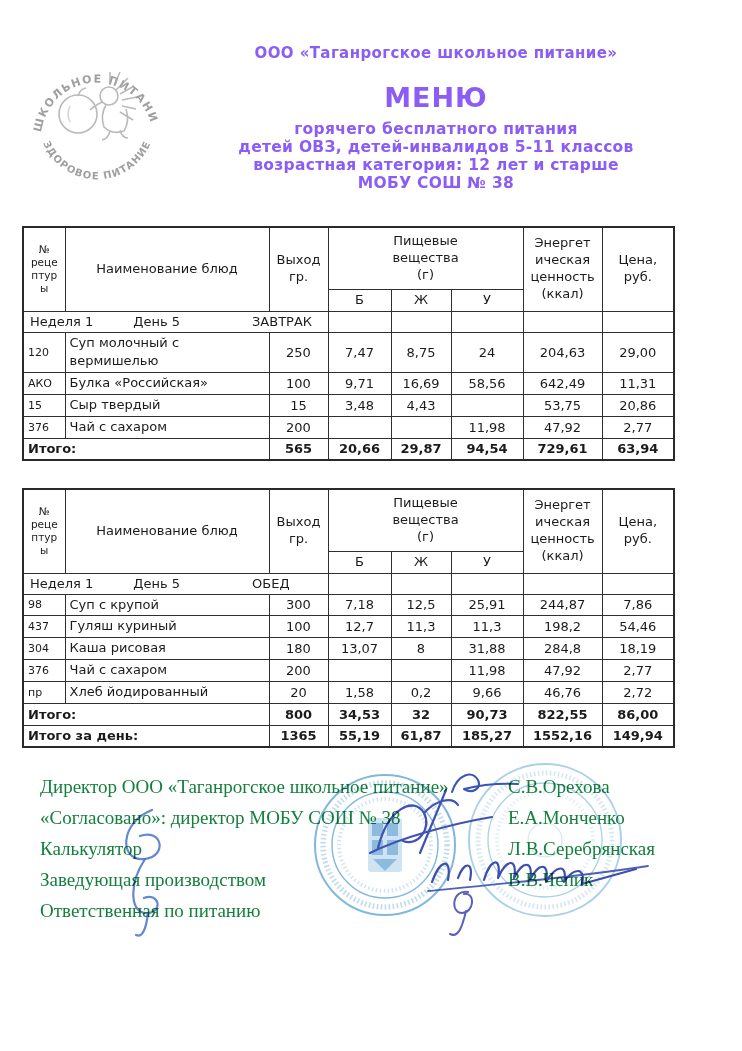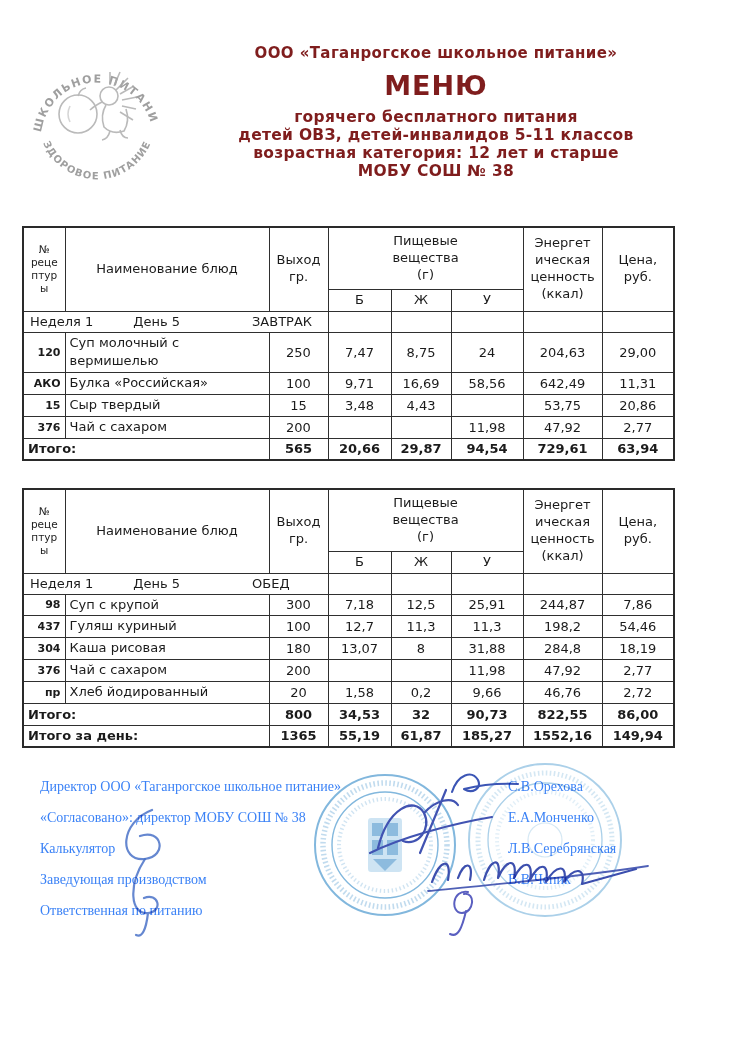--- a/index.html
+++ b/index.html
@@ -7,50 +7,50 @@
   .page {
     position:relative; width:742px; height:1051px; margin:0 auto;
     background:#ffffff; overflow:hidden; color:#1c1c1c;
     font-family:"DejaVu Sans", sans-serif;
   }
 
   
   .logo-stamp { position:absolute; left:26px; top:36px; width:142px; height:154px; opacity:.85; }
 
   
-  .doc-header { position:absolute; left:150px; top:44px; width:572px; text-align:center; color:#7f1d1d; }
+  .doc-header { position:absolute; left:150px; top:44px; width:572px; text-align:center; color:#8b5cf6; }
   .doc-header .org      { font-size:15px; font-weight:bold; letter-spacing:.4px; }
-  .doc-header .title    { font-size:27px; font-weight:bold; margin-top:8px; letter-spacing:1px; }
+  .doc-header .title    { font-size:27px; font-weight:bold; margin-top:20px; letter-spacing:1px; }
   .doc-header .sub      { font-size:15.5px; font-weight:bold; margin-top:7px; letter-spacing:.3px; }
   .doc-header .sub.tight{ margin-top:0;text-align:center; }
 
   
   table.menu { position:absolute; left:22px; width:651px; border-collapse:collapse; table-layout:fixed;
                font-size:13px; color:#1b1b1b; background:#fff; border:2px solid #2a2a2a; }
   #table-0 { top:226px; }
   #table-1 { top:488px; }
   table.menu th, table.menu td { border:1.4px solid #2f2f2f; padding:1px 4px; vertical-align:middle; }
   thead th { font-weight:normal; text-align:center; white-space:pre-line; line-height:1.3; }
   thead tr.h1 { height:62px; }
   thead tr.h2 { height:22px; }
   th.th-recipe { font-size:10.5px; line-height:1.25; }
-  td.c-recipe  { text-align:right; font-size:11px; height:21px;font-weight:bold; }
+  td.c-recipe  { text-align:left; font-size:11px; height:21px; }
   td.c-dish    { text-align:left; padding-left:7px; white-space:pre-line; line-height:1.45; }
   td.c-num     { text-align:center; }
   tr.section-row td { height:21px; }
   td.section-cell { text-align:left; padding-left:4px; }
   td.section-cell .sec-week { margin-left:2px; }
   td.section-cell .sec-day  { margin-left:40px; }
   td.section-cell .sec-meal { margin-left:72px; }
   tr.total-row td { font-weight:bold; height:22px; }
   td.c-total-label { text-align:left; padding-left:4px; }
 
   
   .signatures { position:absolute; left:40px; top:772px; width:662px;
-                font-family:"Liberation Serif", serif; font-size:14px; color:#3b82f6; }
+                font-family:"Liberation Serif", serif; font-size:19px; color:#15803d; }
   .sig-row  { position:relative; height:31px; line-height:30px; }
   .sig-name { position:absolute; left:468px; top:0; white-space:nowrap; }
 
   
   .overlay { position:absolute; left:100px; top:740px; width:580px; height:230px;
              pointer-events:none; mix-blend-mode:multiply; }
 </style>
 </head>
 <body>
 

